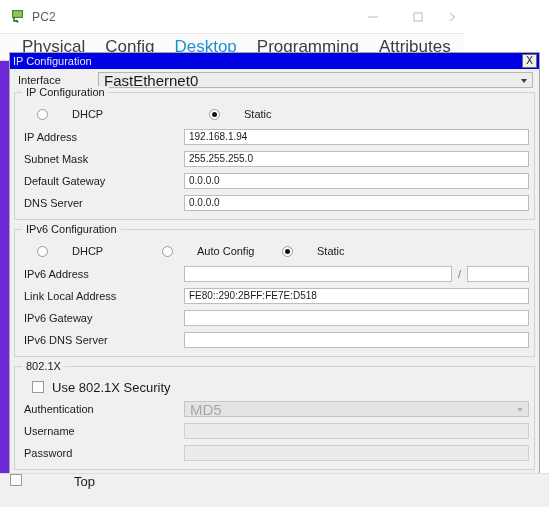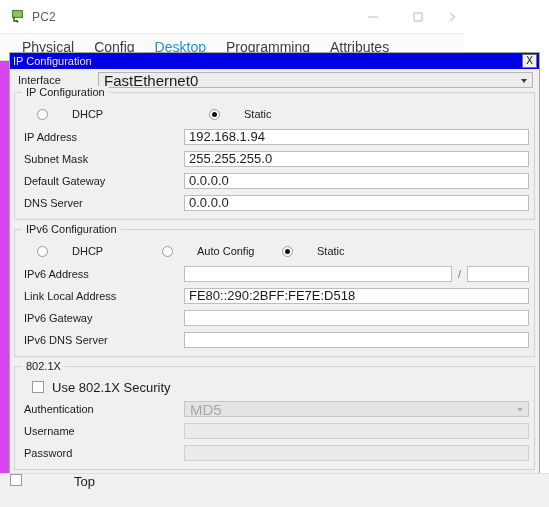--- a/index.html
+++ b/index.html
@@ -15,21 +15,21 @@
     font-size: 11px;
     color: #1a1a1a;
     -webkit-font-smoothing: none;
   }
 
   
   .window {
     position: relative;
     width: 464px;
     height: 507px;
-    background: #d946ef;
+    background: #6d28d9;
     box-sizing: border-box;
   }
 
   
   .titlebar {
     position: relative;
     height: 33px;
     background: #ffffff;
     border-bottom: 1px solid #e8e8e8;
     display: flex;
@@ -74,21 +74,21 @@
     display: flex;
     align-items: stretch;
     padding-left: 12px;
     border-bottom: 1px solid #d8d8d8;
     box-sizing: border-box;
   }
   .tab {
     display: flex;
     align-items: center;
     padding: 0 10px;
-    font-size: 14px;
+    font-size: 17px;
     color: #3d3d3d;
     position: relative;
     white-space: nowrap;
   }
   .tab.active { color: #1c90d4; }
   .tab.active::after {
     content: "";
     position: absolute;
     left: 4px; right: 4px; bottom: 0;
     height: 2px;
@@ -204,21 +204,21 @@
   .row .lbl {
     width: 160px;
     font-size: 11px;
     flex: 0 0 auto;
   }
   .field {
     flex: 1;
     height: 16px;
     background: #ffffff;
     border: 1px solid #bdbdbd;
-    font-size: 13px;
+    font-size: 10px;
     line-height: 14px;
     padding-left: 4px;
     box-sizing: border-box;
     overflow: hidden;
     white-space: nowrap;
   }
   .field.disabled {
     background: #ebebeb;
     border-color: #cfcfcf;
     color: #a5a5a5;

